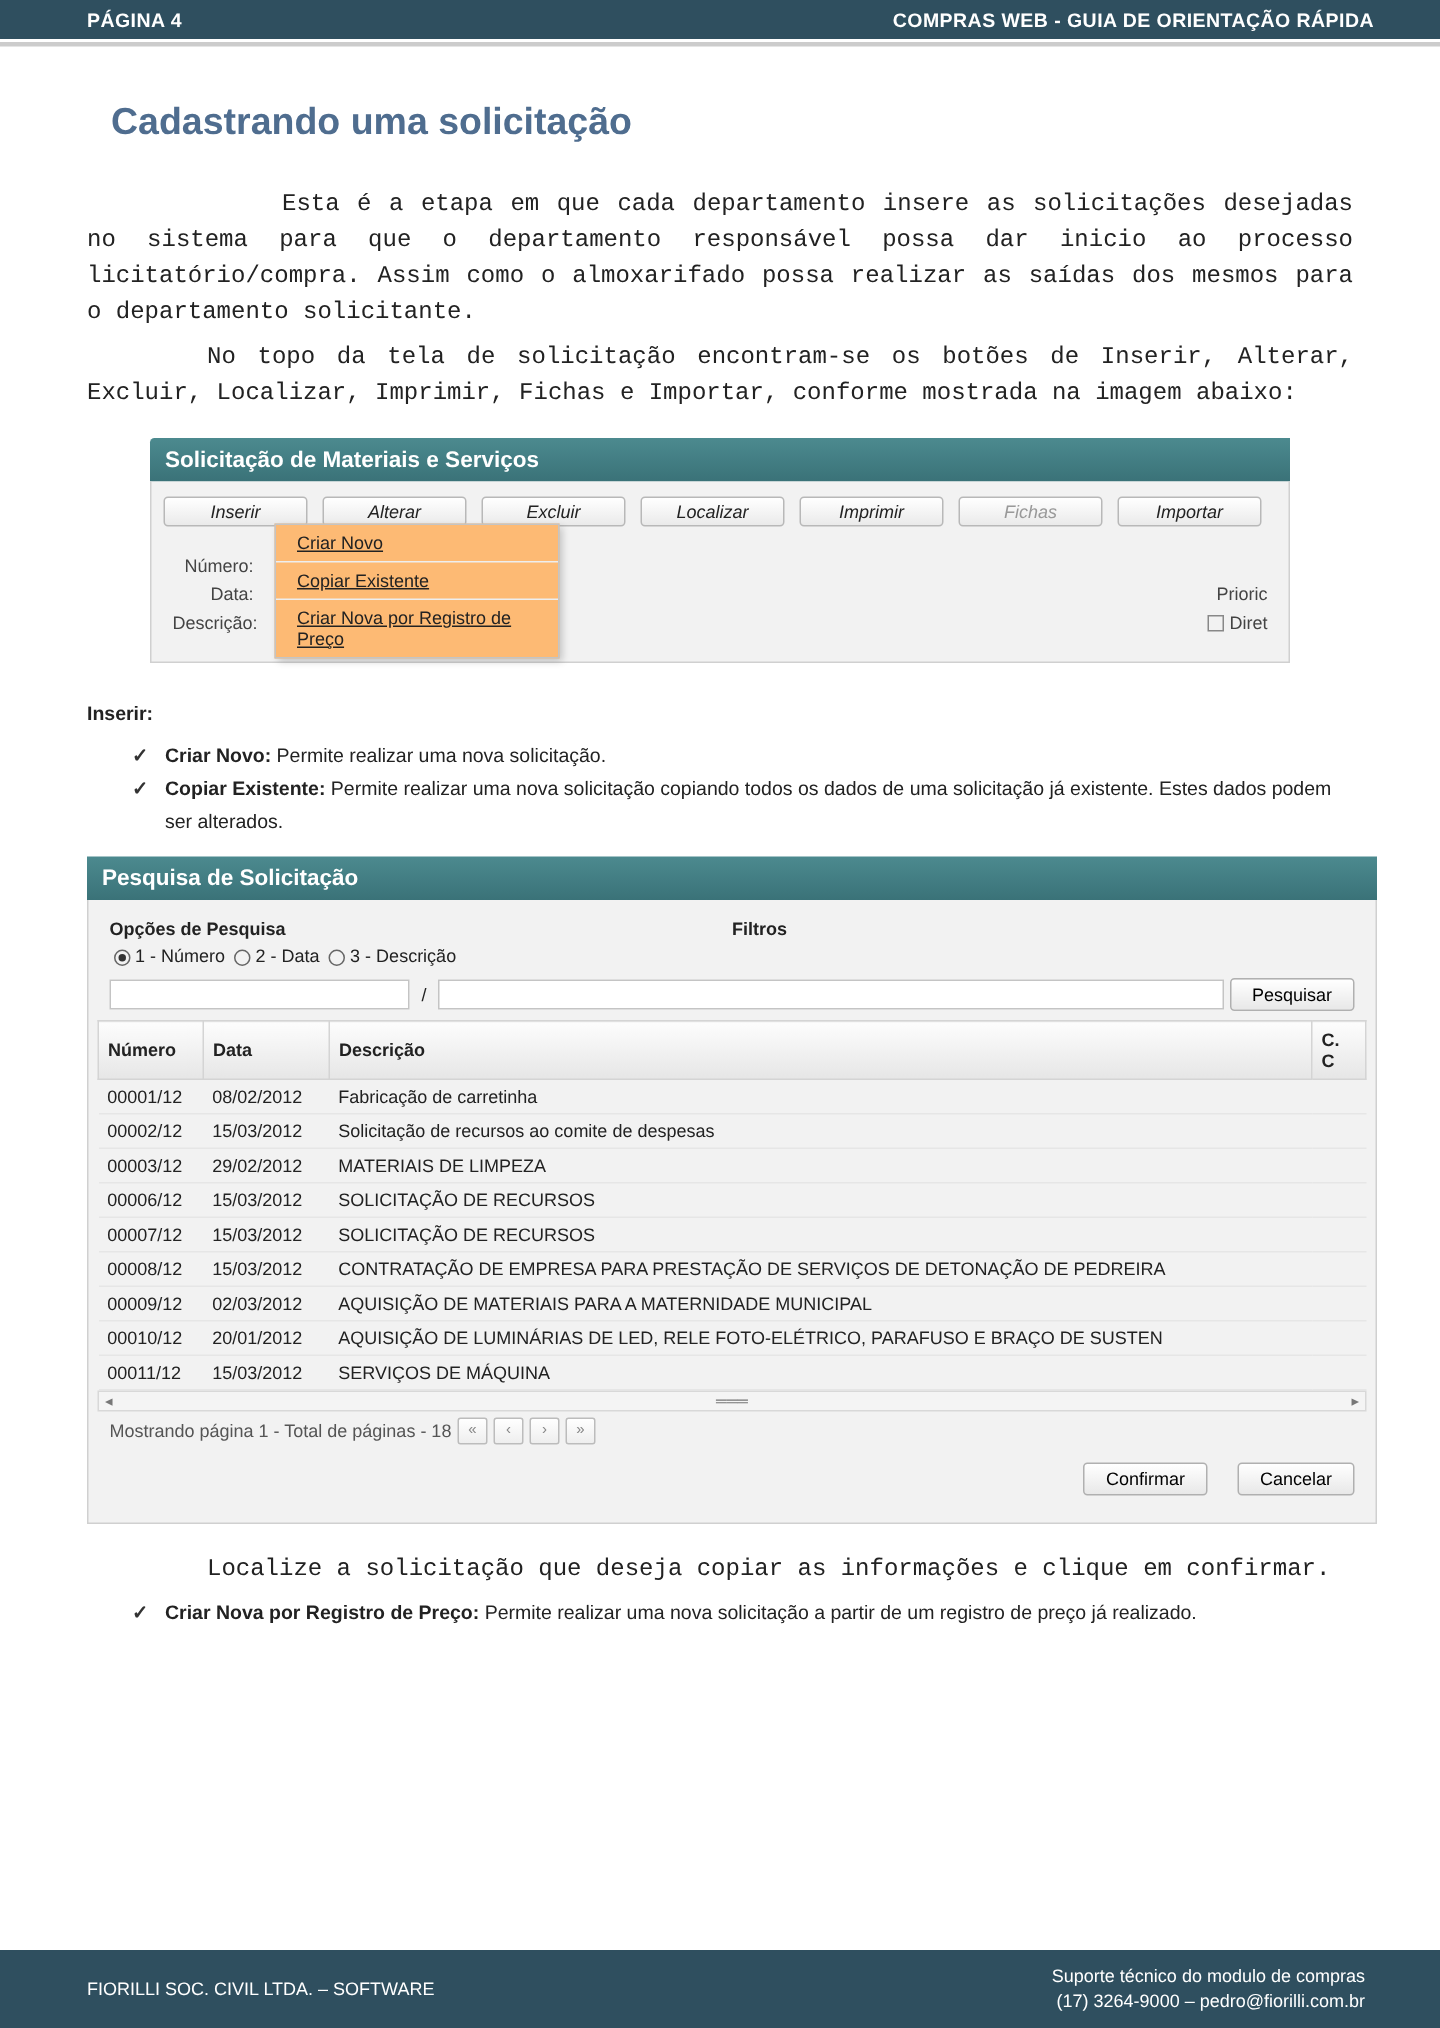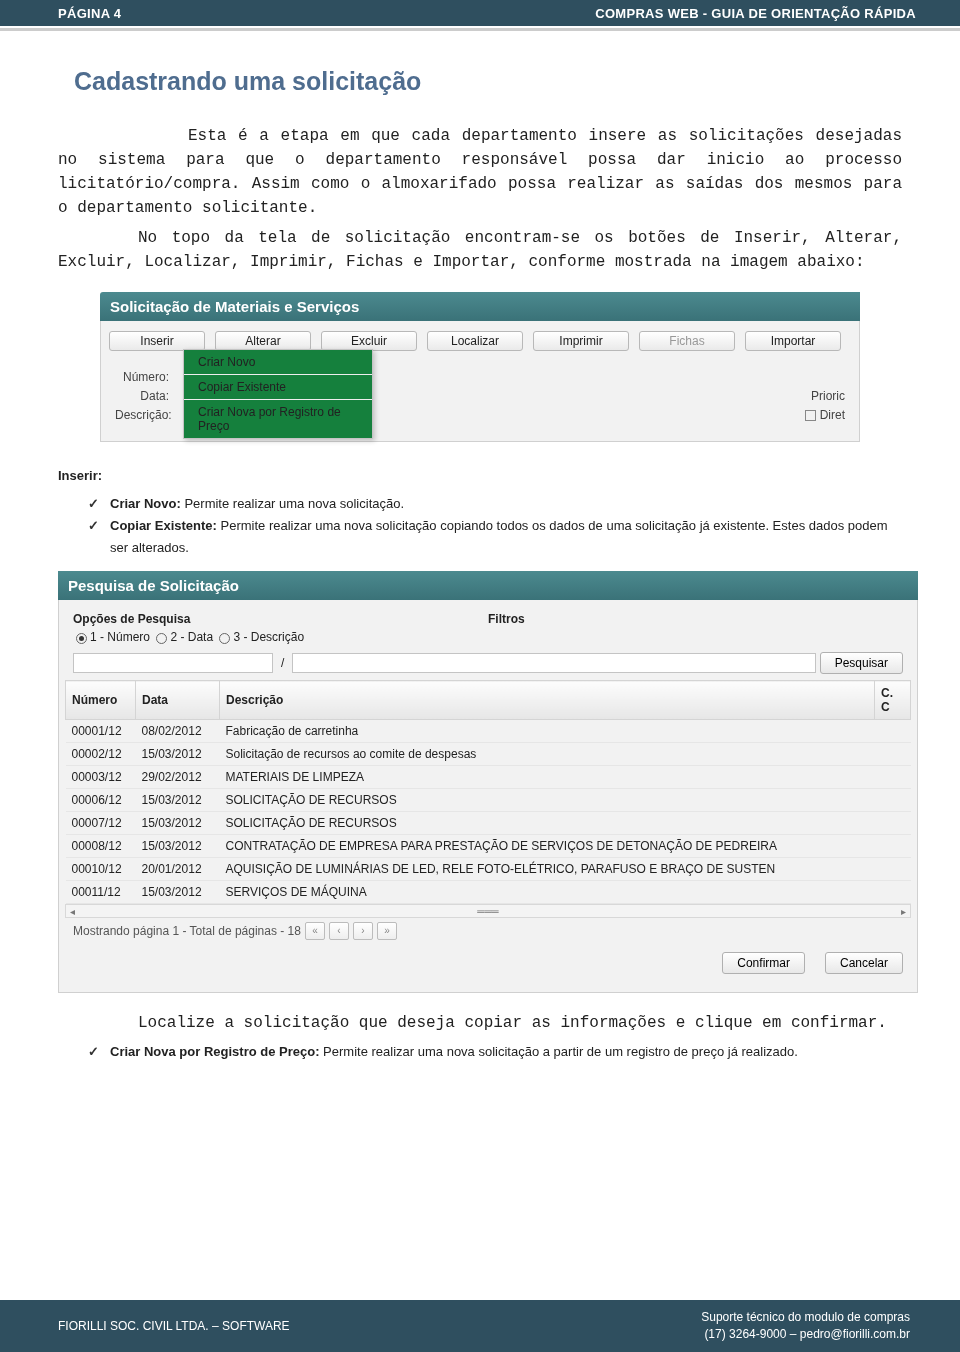--- a/index.html
+++ b/index.html
@@ -67,29 +67,31 @@
   }
   .tabrow { display: flex; gap: 10px; padding: 4px 2px; }
   .tabbtn {
     background: linear-gradient(#fff, #eaeaea);
     border: 1px solid #b8b8b8;
     border-radius: 3px;
     padding: 2px 0;
     width: 96px;
     text-align: center;
     font-size: 12px;
+    font-style: italic;
   }
   .tabbtn.disabled { color: #999; }
   .dropdown {
     position: absolute;
-    background: #15803d;
+    background: #fdba74;
     border: 1px solid #c4c4c4;
     box-shadow: 2px 2px 5px rgba(0,0,0,0.2);
     font-size: 12px;
     z-index: 5;
+    text-decoration: underline;
   }
   .dropdown div { padding: 5px 14px; border-bottom: 1px solid #eee; }
   .dropdown div:last-child { border-bottom: none; }
   .win1-form { position: relative; padding: 6px 8px 4px 8px; }
   .formrow { display: flex; align-items: center; margin: 5px 0; font-size: 12px; }
   .formrow label { width: 60px; text-align: right; padding-right: 6px; color: #444; }
   .rightlabel { margin-left: auto; color: #444; font-size: 12px; }
   .chk { width: 11px; height: 11px; border: 1px solid #888; display: inline-block; margin-right: 4px; vertical-align: middle; }
 
   .section-head { font-size: 13px; font-weight: 700; margin: 20px 0 10px 0; }
@@ -264,20 +266,26 @@
               <td>SOLICITAÇÃO DE RECURSOS</td>
               <td></td>
             </tr>
             <tr>
               <td>00008/12</td>
               <td>15/03/2012</td>
               <td>CONTRATAÇÃO DE EMPRESA PARA PRESTAÇÃO DE SERVIÇOS DE DETONAÇÃO DE PEDREIRA</td>
               <td></td>
             </tr>
             <tr>
+              <td>00009/12</td>
+              <td>02/03/2012</td>
+              <td>AQUISIÇÃO DE MATERIAIS PARA A MATERNIDADE MUNICIPAL</td>
+              <td></td>
+            </tr>
+            <tr>
               <td>00010/12</td>
               <td>20/01/2012</td>
               <td>AQUISIÇÃO DE LUMINÁRIAS DE LED, RELE FOTO-ELÉTRICO, PARAFUSO E BRAÇO DE SUSTEN</td>
               <td></td>
             </tr>
             <tr>
               <td>00011/12</td>
               <td>15/03/2012</td>
               <td>SERVIÇOS DE MÁQUINA</td>
               <td></td>

